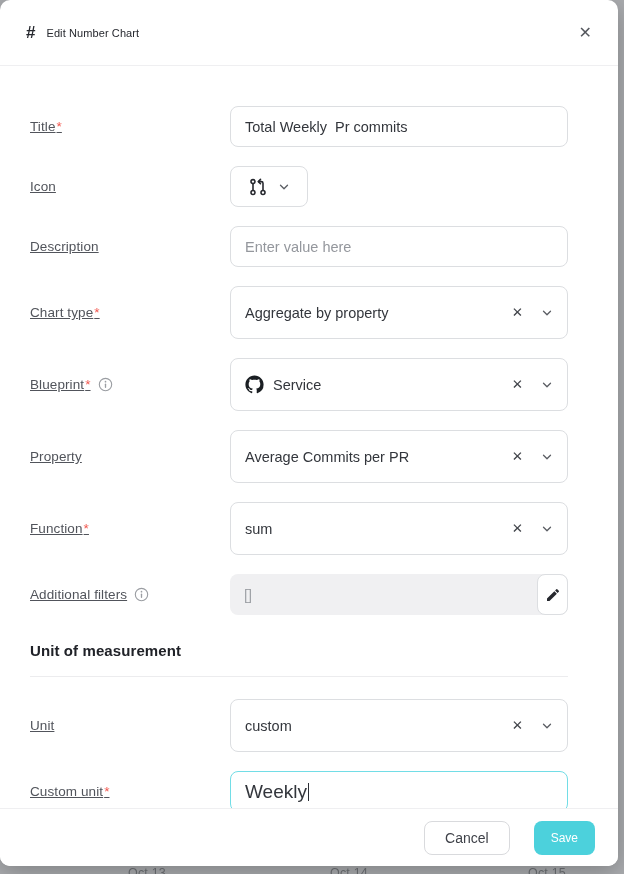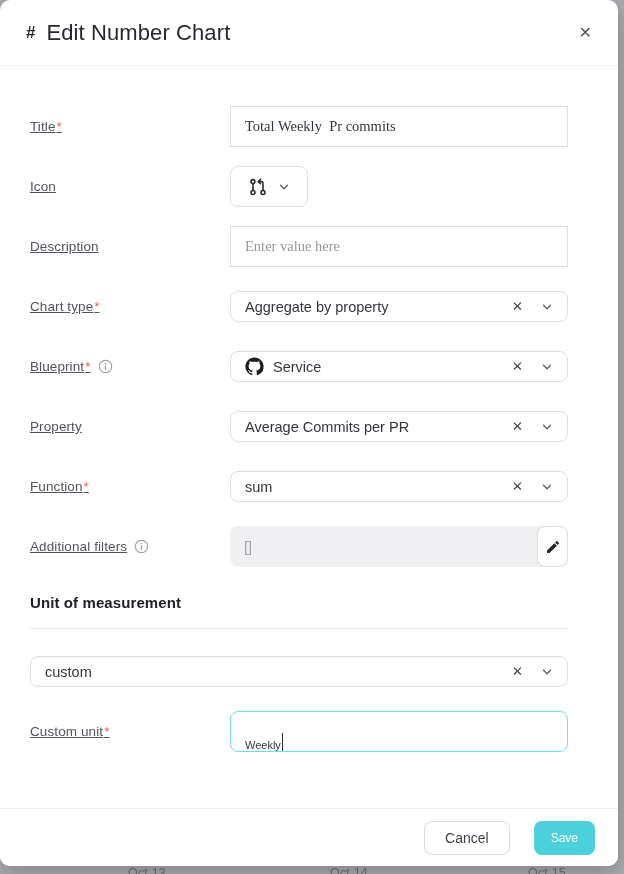--- a/index.html
+++ b/index.html
@@ -23,52 +23,52 @@
     position: absolute; left: 0; top: 0; width: 618px; height: 866px;
     background: #ffffff; border-radius: 10px;
     box-shadow: 0 6px 24px rgba(0,0,0,.25);
   }
 
   .modal-header {
     height: 66px; display: flex; align-items: center;
     padding: 0 22px 0 26px; border-bottom: 1px solid #efeff1;
   }
   .hash-glyph { font-size: 17px; font-weight: 600; color: #26282e; margin-right: 11px; }
-  .modal-title { font-size: 22px; font-weight: 500; color: #26282e; letter-spacing: .1px; }
+  .modal-title { font-size: 11px; font-weight: 500; color: #26282e; letter-spacing: .1px; }
   .close-btn {
     margin-left: auto; background: none; border: none; cursor: pointer;
     font-size: 16px; color: #55585e; line-height: 1; padding: 4px; font-weight: 400;
   }
 
   .modal-body { padding: 40px 50px 0 30px; }
 
   .row { display: flex; align-items: center; margin-bottom: 19px; min-height: 41px; }
   .label-col {
     width: 200px; flex: none; font-size: 13.5px; color: #51545b;
     display: flex; align-items: center; letter-spacing: .1px; text-decoration: underline;
   }
   .req { color: #f2564d; margin-left: 1px; }
   .info-icon { margin-left: 7px; display: inline-flex; }
   .control-col { flex: 1; position: relative; }
 
   .text-input {
-    width: 100%; height: 41px; border: 1px solid #dcdee1; border-radius: 0;
+    width: 100%; height: 41px; border: 1px solid #dcdee1; border-radius: 8px;
     padding: 10px 14px; font-size: 14.5px; color: #33363c; outline: none;
-    font-family: Liberation Serif, serif; background: #fff;
+    font-family: Liberation Sans, sans-serif; background: #fff;
   }
   .text-input::placeholder { color: #94979d; }
 
   .icon-select {
     width: 78px; height: 41px; border: 1px solid #dcdee1; border-radius: 8px;
     background: #fff; display: flex; align-items: center; justify-content: center;
     gap: 9px; cursor: pointer;
   }
 
   .select {
-    width: 100%; height: 31px; border: 1px solid #dcdee1; border-radius: 8px;
+    width: 100%; height: 53px; border: 1px solid #dcdee1; border-radius: 8px;
     background: #fff; display: flex; align-items: center; padding: 0 13px 0 14px;
     cursor: pointer;
   }
   .select-value { flex: 1; font-size: 14.5px; color: #33363c; display: flex; align-items: center; gap: 9px; }
   .clear-x {
     font-size: 13.5px; color: #42454b; margin-right: 17px; cursor: pointer; line-height: 1;
   }
 
   .disabled-field {
     width: 100%; height: 41px; background: #f0f0f2; border-radius: 8px;
@@ -82,22 +82,22 @@
   }
 
   .section-title {
     font-size: 15px; font-weight: 600; color: #202228; margin: 27px 0 0 0;
     letter-spacing: .1px;
   }
   .section-divider { border: none; border-top: 1px solid #ececee; margin: 17px 0 22px 0; }
 
   .focused-input {
     width: 100%; height: 41px; border: 1.5px solid #72dde6; border-radius: 8px;
-    background: #fff; display: flex; align-items: flex-end; padding: 0 14px;
-    font-size: 11px; color: #33363c; cursor: text;
+    background: #fff; display: flex; align-items: center; padding: 6px 14px;
+    font-size: 19px; color: #33363c; cursor: text;
   }
   .caret {
     display: inline-block; width: 1.5px; height: 18px; background: #2c2f35;
     margin-left: 1px; animation: blink 1s step-end infinite;
   }
   @keyframes blink { 50% { opacity: 0; } }
 
   .modal-footer {
     position: absolute; left: 0; right: 0; bottom: 0; height: 58px;
     border-top: 1px solid #efeff1; display: flex; align-items: center;
@@ -287,20 +287,23 @@
             </span>
           </button>
         </div>
       </div>
     </div>
 
     <h2 class="section-title">Unit of measurement</h2>
     <hr class="section-divider">
 
     <div class="row">
+      <div class="label-col">
+        <span>Unit</span>
+      </div>
       <div class="control-col">
         <div class="select">
           <span class="select-value">custom</span>
           <span class="clear-x">✕</span>
           <span>
             <svg width="14" height="14" viewBox="0 0 24 24" fill="none" stroke="#5a5d63" stroke-width="2.2" stroke-linecap="round" stroke-linejoin="round">
                 <polyline points="6 9 12 15 18 9"></polyline>
               </svg>
           </span>
         </div>

